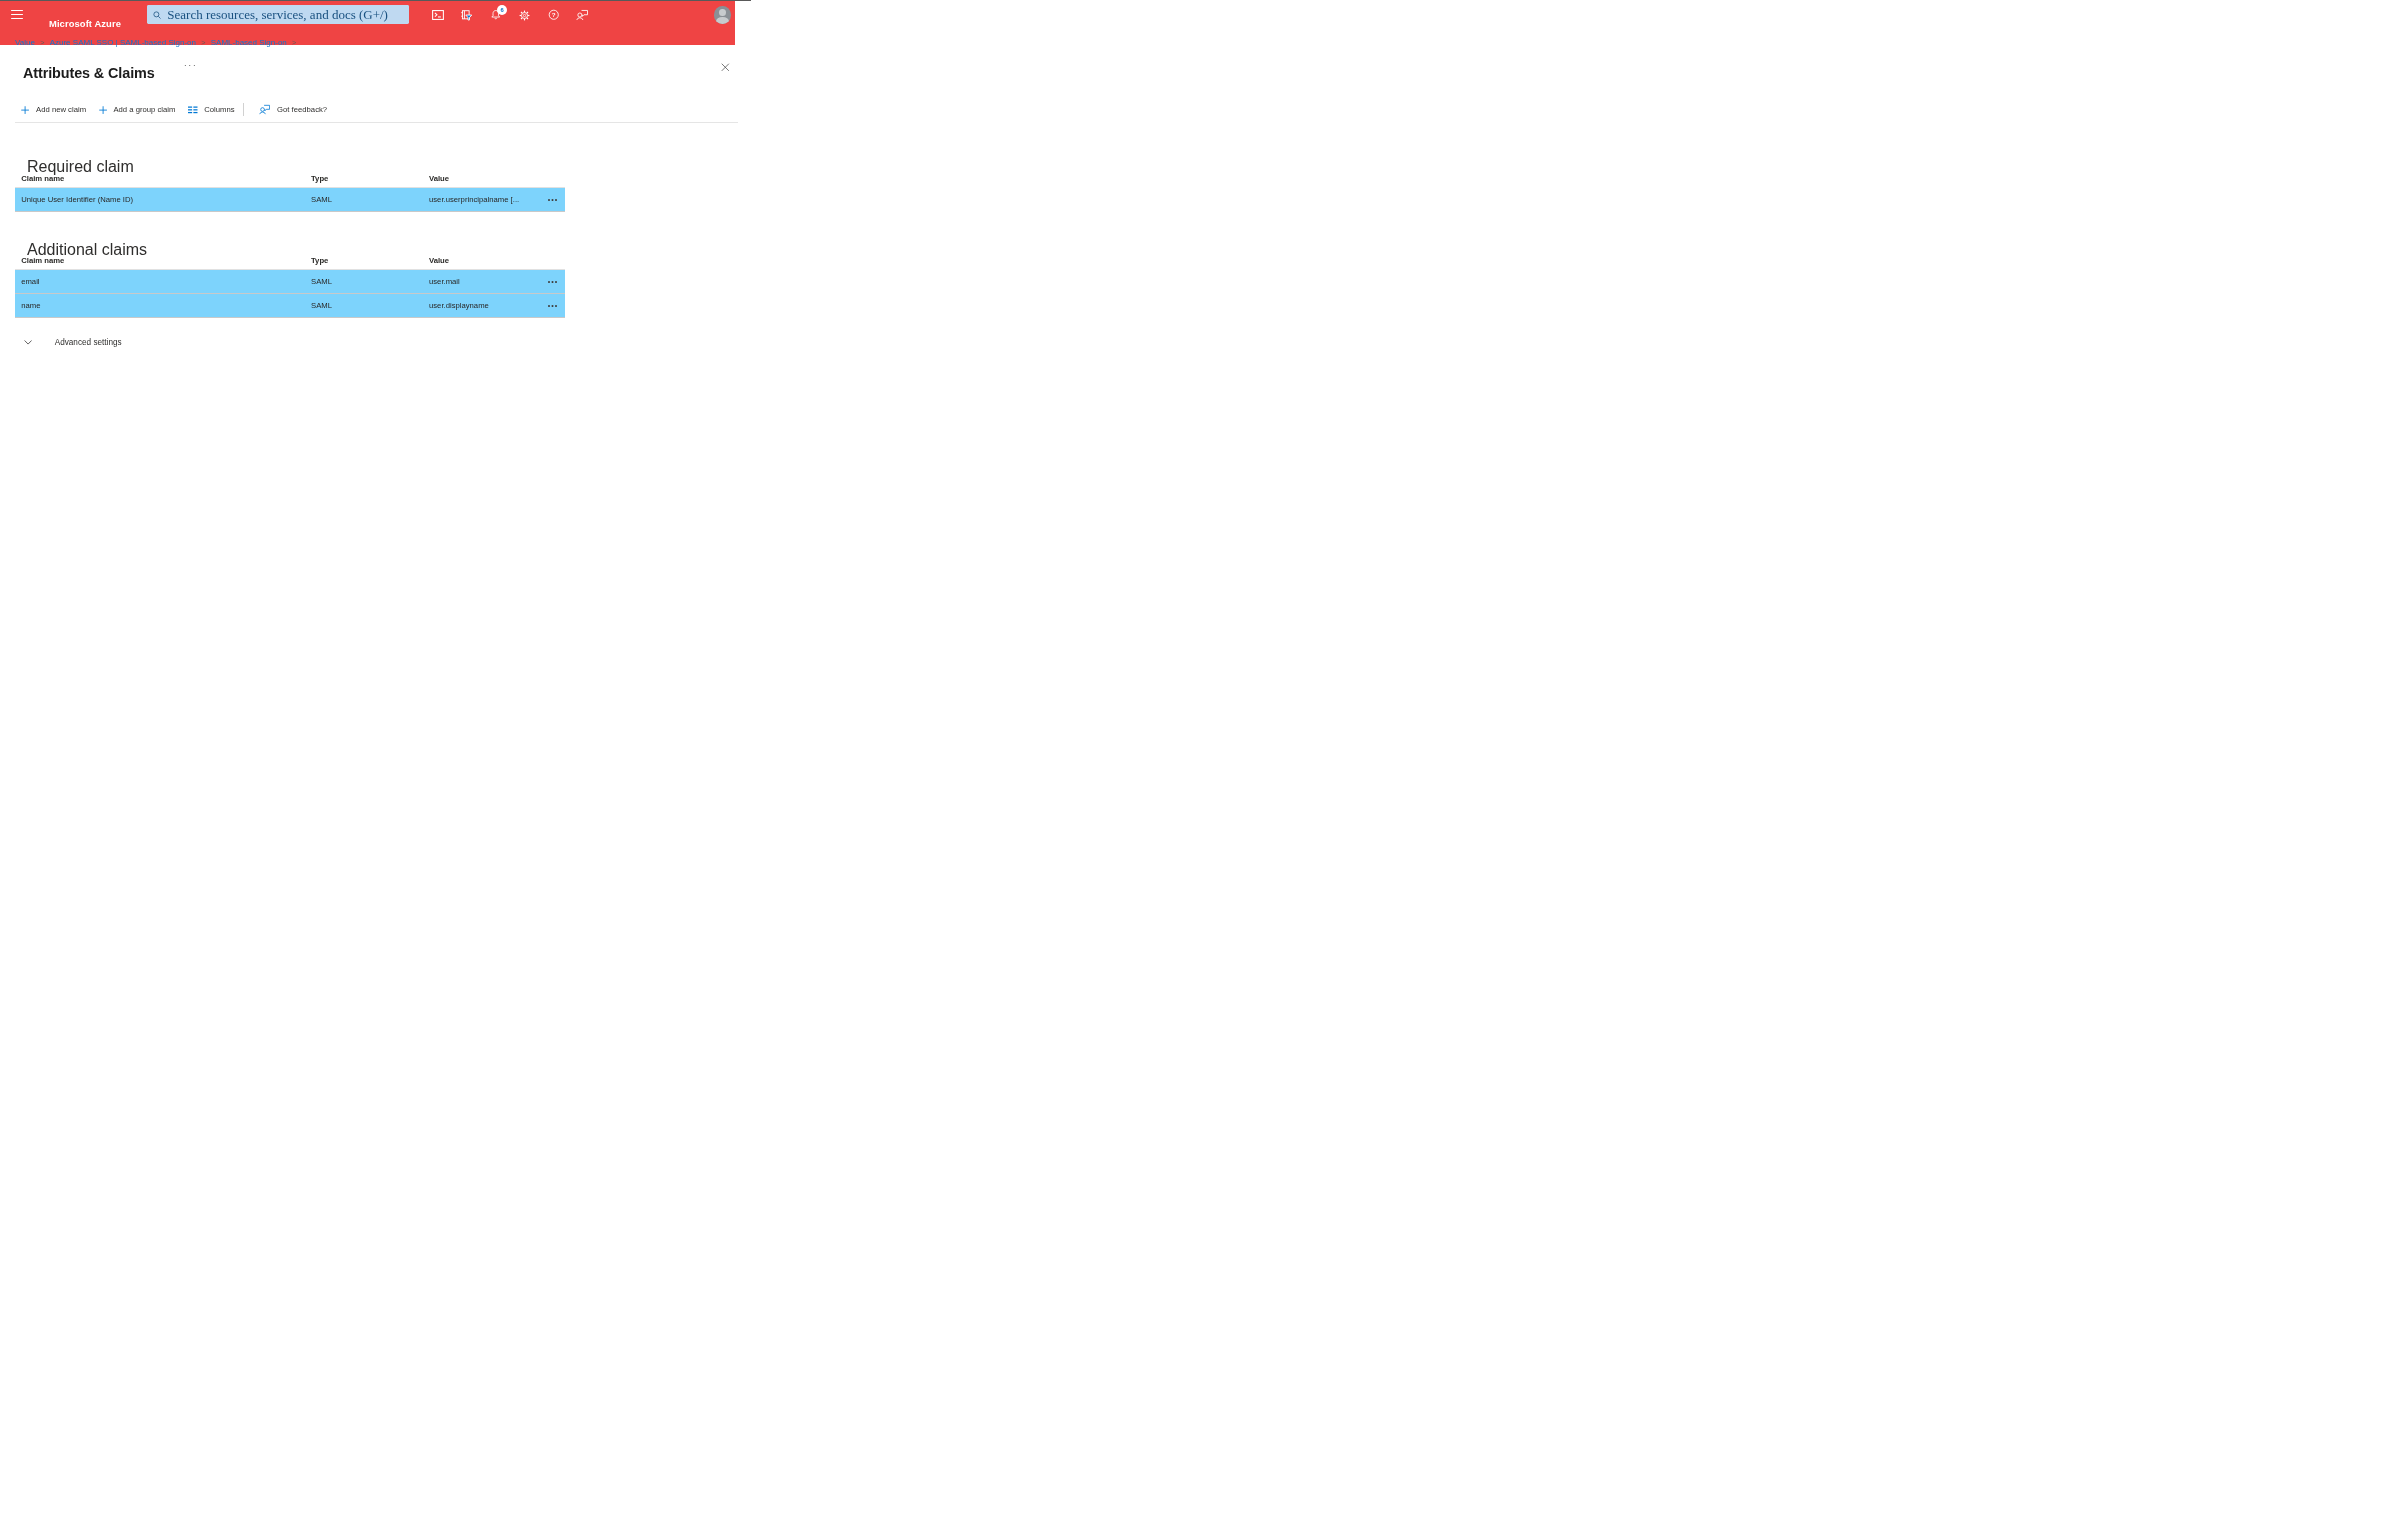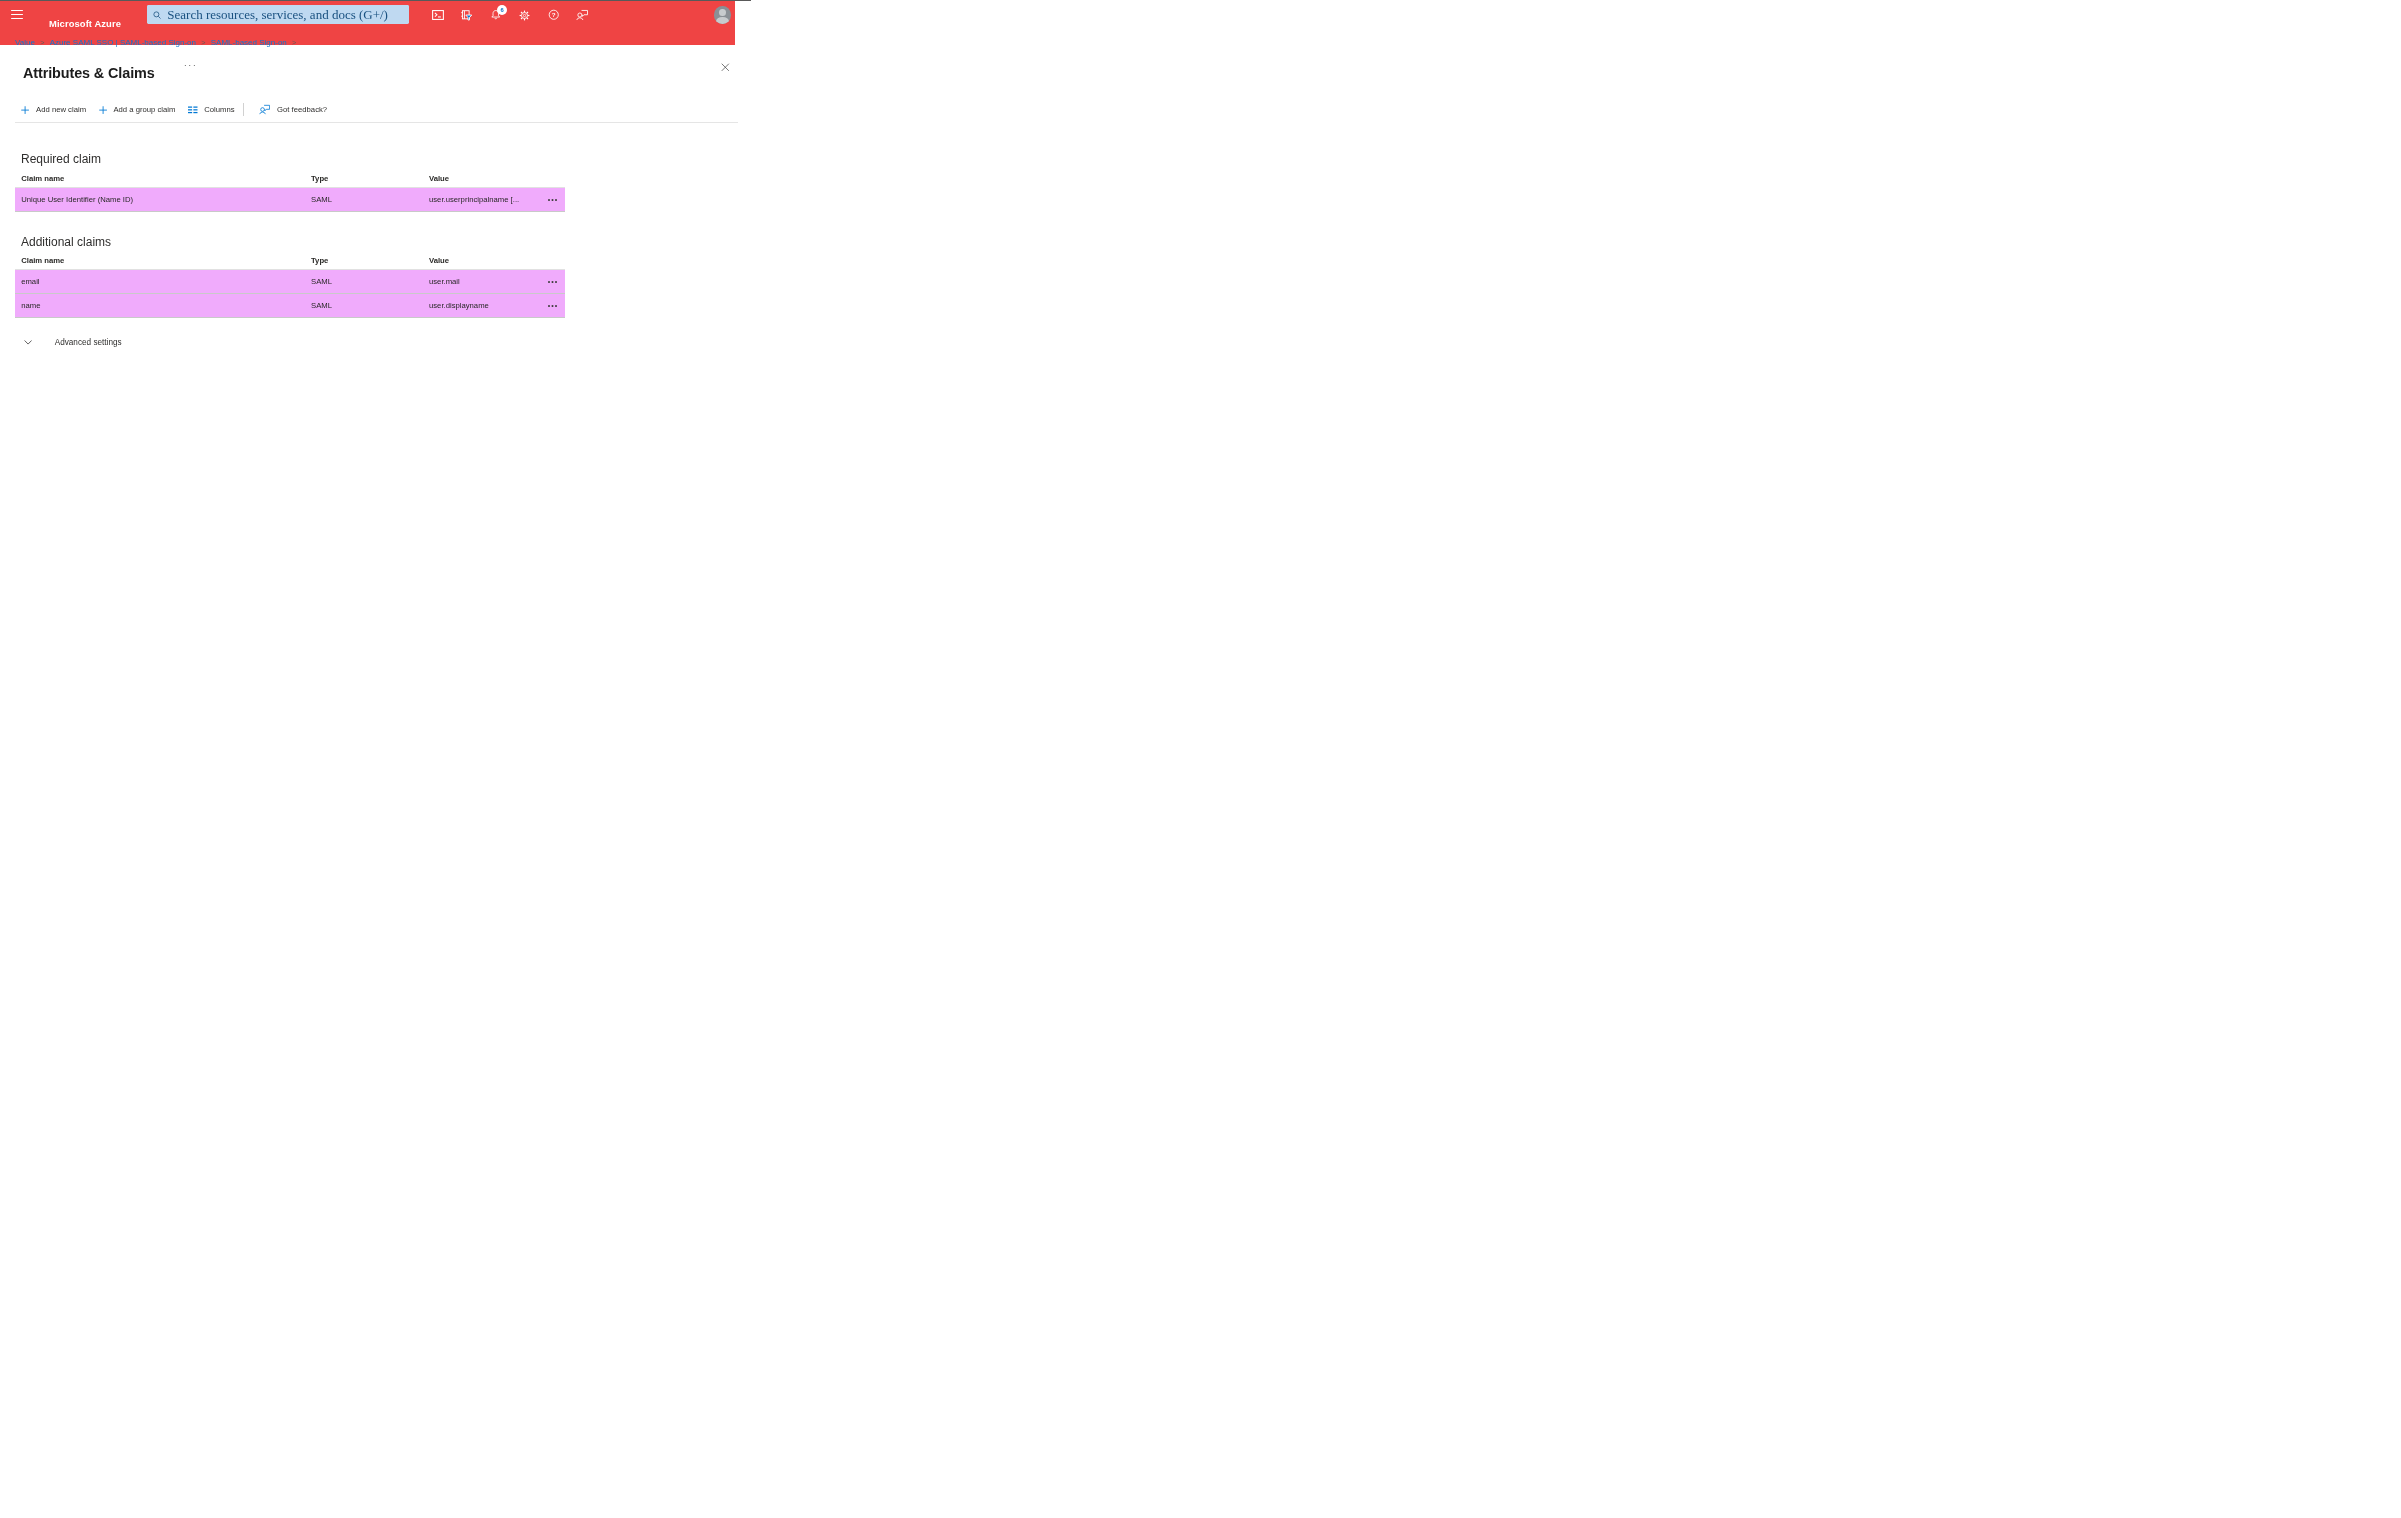--- a/index.html
+++ b/index.html
@@ -37,29 +37,29 @@
   .close-btn{position:absolute;left:718px;top:60px;width:15.4px;height:15.4px;display:flex;align-items:center;justify-content:center;cursor:pointer;}
   
   .toolbar{position:absolute;top:102px;left:15px;height:15.4px;display:flex;align-items:center;}
   .tbtn{display:flex;align-items:center;font-size:7.7px;color:#2f2e2d;cursor:pointer;white-space:nowrap;}
   .tbtn .ticon{display:flex;align-items:center;margin-right:6.7px;}
   .tbtn + .tbtn{margin-left:12.5px;}
   .tsep{width:0.5px;height:12.5px;background:#d1d1d1;margin:0 8.6px 0 8.6px;}
   .tbtn.after-sep{margin-left:6.7px;}
   .toolbar-divider{position:absolute;top:122px;left:15px;right:13.4px;height:0.5px;background:#e5e5e5;}
   
-  .sec-heading{position:absolute;left:15px;margin:6px;font-size:12px;font-weight:400;color:#2f2e2d;}
+  .sec-heading{position:absolute;left:15px;margin:12px;font-size:16px;font-weight:400;color:#2f2e2d;}
   .sec-heading.required{top:146px;}
   .sec-heading.additional{top:229px;}
   .claims-table{position:absolute;left:15px;width:550px;}
   .claims-table.required{top:169px;}
   .claims-table.additional{top:251px;}
   .trow{display:grid;grid-template-columns:296px 118px 107px 29px;align-items:center;}
   .thead{height:18px;font-weight:700;font-size:7.7px;color:#2a2927;border-bottom:0.5px solid #e1e1e1;}
-  .tdata{height:23px;font-size:7.7px;color:#292827;border-bottom:1px solid #c9c9c9;background:#f0abfc;}
+  .tdata{height:23px;font-size:7.7px;color:#292827;border-bottom:1px solid #c9c9c9;background:#7dd3fc;}
   .cell-claim{padding-left:6.2px;overflow:hidden;white-space:nowrap;}
   .cell-type,.cell-value{overflow:hidden;white-space:nowrap;}
   .cell-menu{text-align:right;padding-right:6.7px;color:#3f3e3d;font-size:7.2px;letter-spacing:1px;cursor:pointer;line-height:1;}
   
   .advanced{position:absolute;top:338px;left:23.5px;display:flex;align-items:center;gap:23px;font-size:8.2px;color:#2f2e2d;cursor:pointer;}
   svg{display:block;}
 </style>
 </head>
 <body>
 

